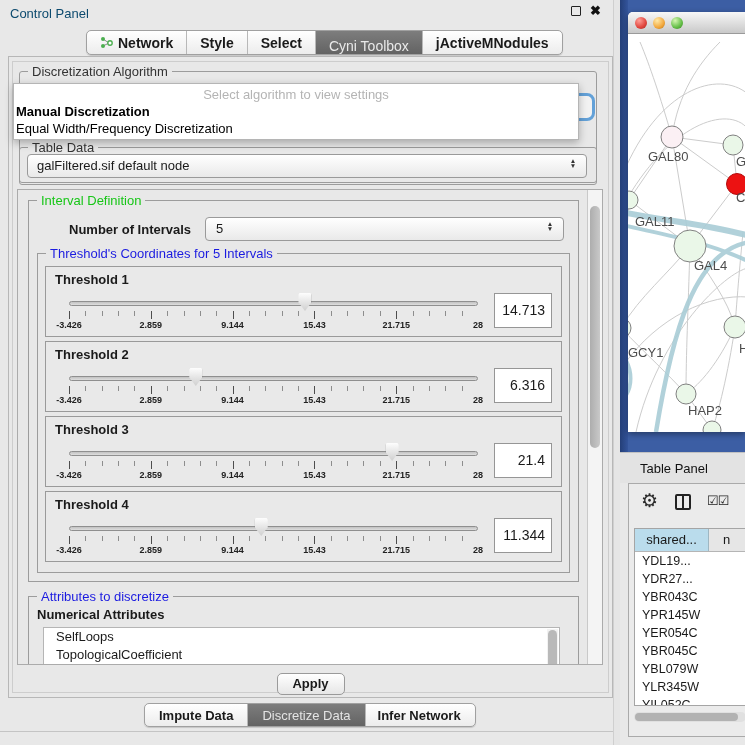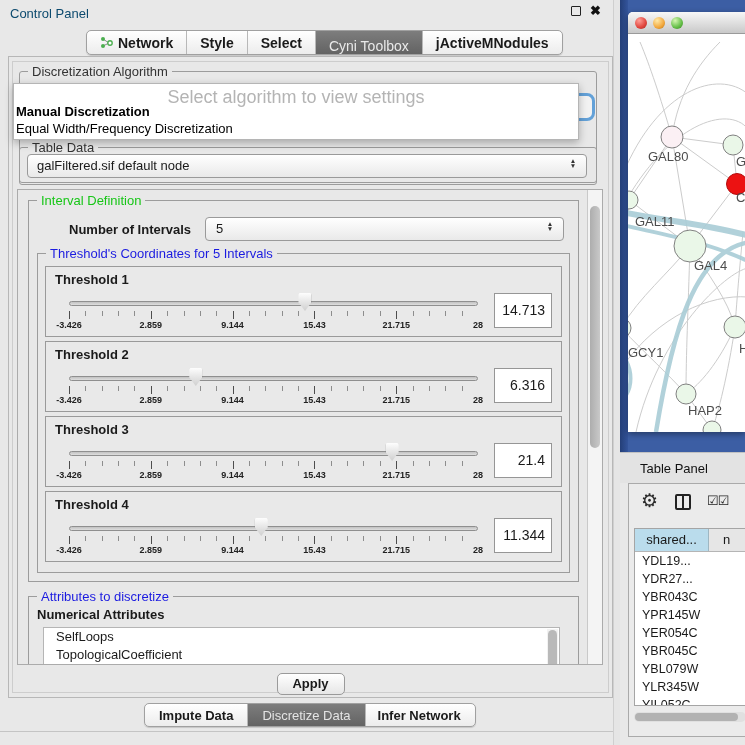--- a/index.html
+++ b/index.html
@@ -36,21 +36,21 @@
   .lbl-blue  { color:#1b1be0; }
 
   .disc-group { left:10px; top:14px; width:578px; height:112px; }
 
   .combo-frag { position:absolute; left:552px; top:36px; width:34px; height:28px;
                 border:3px solid #63a1d8; border-radius:8px; background:#f2f2f2; z-index:1; }
 
   
   .algo-popup { position:absolute; left:4px; top:26px; width:566px; height:57px; background:#ffffff;
                 border:1px solid #b5b5b5; box-shadow:0 3px 8px rgba(0,0,0,.28); z-index:5; }
-  .popup-hint { position:absolute; left:0; right:0; top:3px; text-align:center; color:#b4b4b4; font-size:18px; }
+  .popup-hint { position:absolute; left:0; right:0; top:3px; text-align:center; color:#b4b4b4; font-size:13px; }
   .popup-opt1 { position:absolute; left:2px; top:20px; font-size:13px; font-weight:bold; color:#000; }
   .popup-opt2 { position:absolute; left:2px; top:37px; font-size:13px; color:#000; }
 
   .td-group { left:10px; top:90px; width:578px; height:38px; z-index:2; }
   .combo { position:absolute; left:7px; right:9px; top:6px; height:24px; border:1px solid #9a9a9a; border-radius:4px;
            background:linear-gradient(#ffffff,#e9e9e9); font-size:13px; line-height:22px; padding-left:9px; }
   .stepper { position:absolute; right:8px; top:4px; width:10px; font-size:6.5px; line-height:4.5px;
              color:#333; text-align:center; letter-spacing:0; }
 
   

